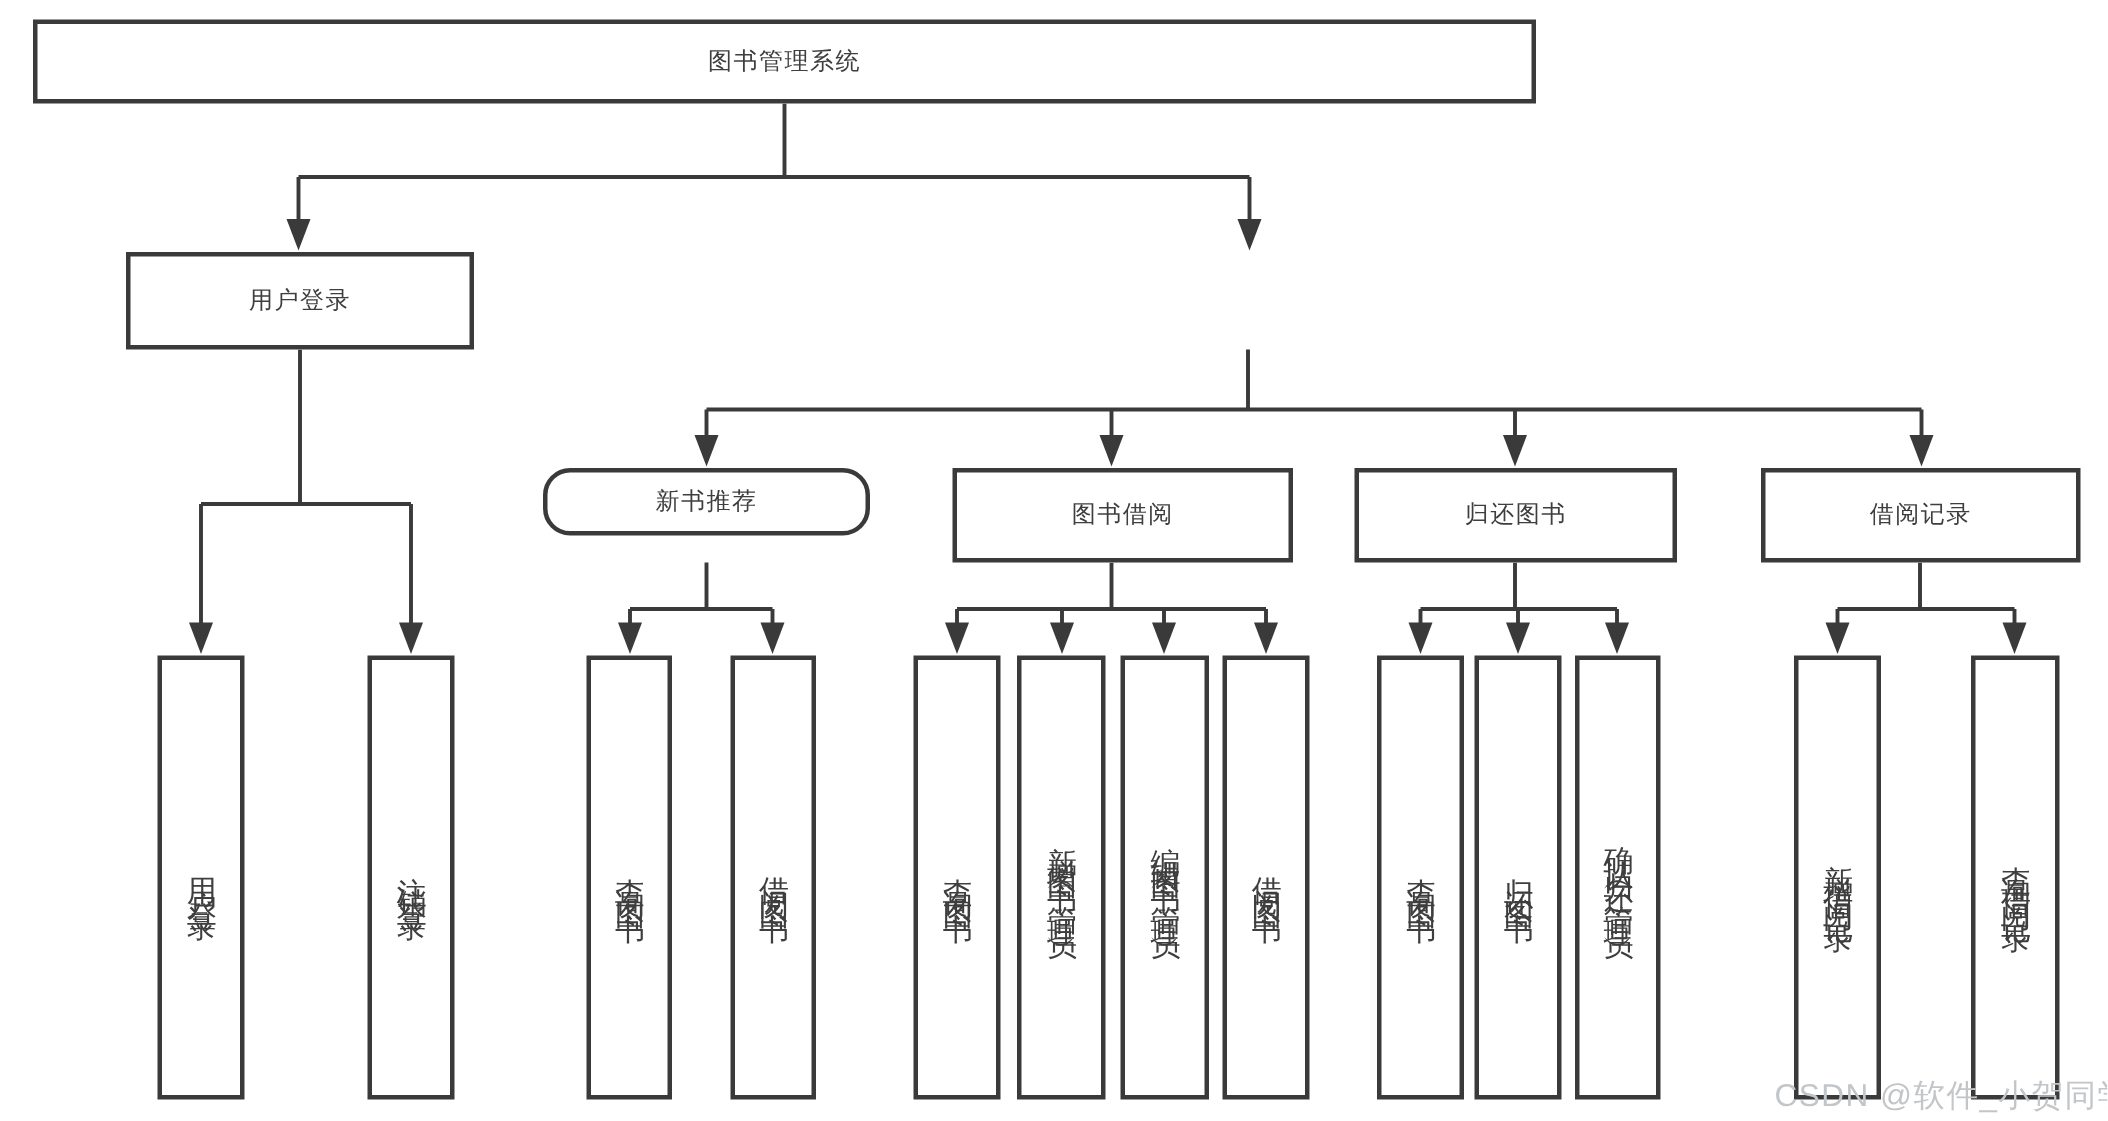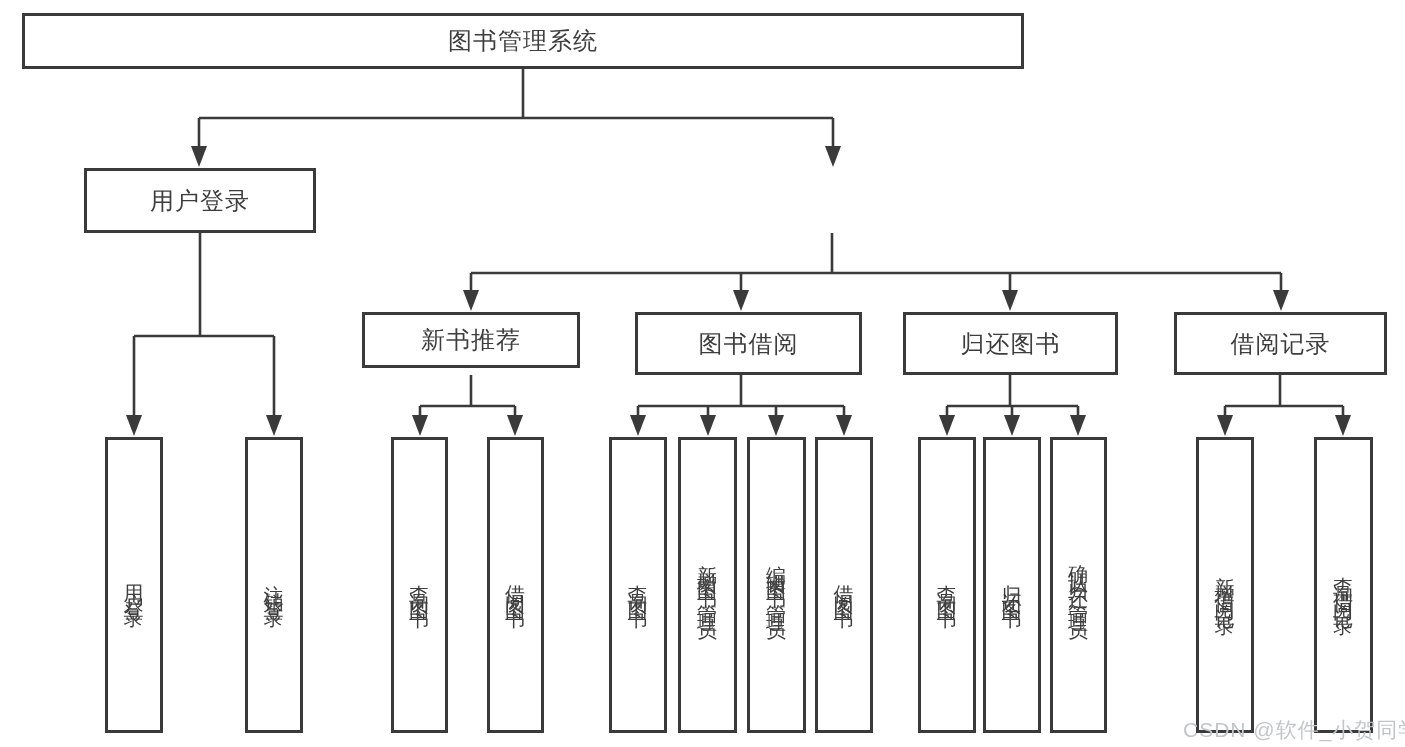--- a/index.html
+++ b/index.html
@@ -35,21 +35,21 @@
     fill: var(--line);
     stroke: none;
   }
   .hbox {
     position: absolute;
     background: #fff;
     border: 3px solid var(--border);
     display: flex;
     align-items: center;
     justify-content: center;
-    font-size: 24px;
+    font-size: 16px;
     letter-spacing: 1px;
     z-index: 2;
   }
   .vbox {
     position: absolute;
     top: 437px;
     height: 296px;
     background: #fff;
     border: 3px solid var(--border);
     display: flex;
@@ -132,21 +132,21 @@
   </svg>
 
   <div class="hbox" style="left:22px; top:13px; width:1002px; height:56px;">
     <span>图书管理系统</span>
   </div>
 
   <div class="hbox" style="left:84px; top:168px; width:232px; height:65px;">
     <span>用户登录</span>
   </div>
 
-  <div class="hbox" style="left:362px; top:312px; width:218px; height:56px;">
+  <div class="hbox" style="left:362px; top:312px; width:218px; height:45px;border-radius:18px;">
     <span>新书推荐</span>
   </div>
   <div class="hbox" style="left:635px; top:312px; width:227px; height:63px;align-items:center;">
     <span>图书借阅</span>
   </div>
   <div class="hbox" style="left:903px; top:312px; width:215px; height:63px;">
     <span>归还图书</span>
   </div>
   <div class="hbox" style="left:1174px; top:312px; width:213px; height:63px;">
     <span>借阅记录</span>

